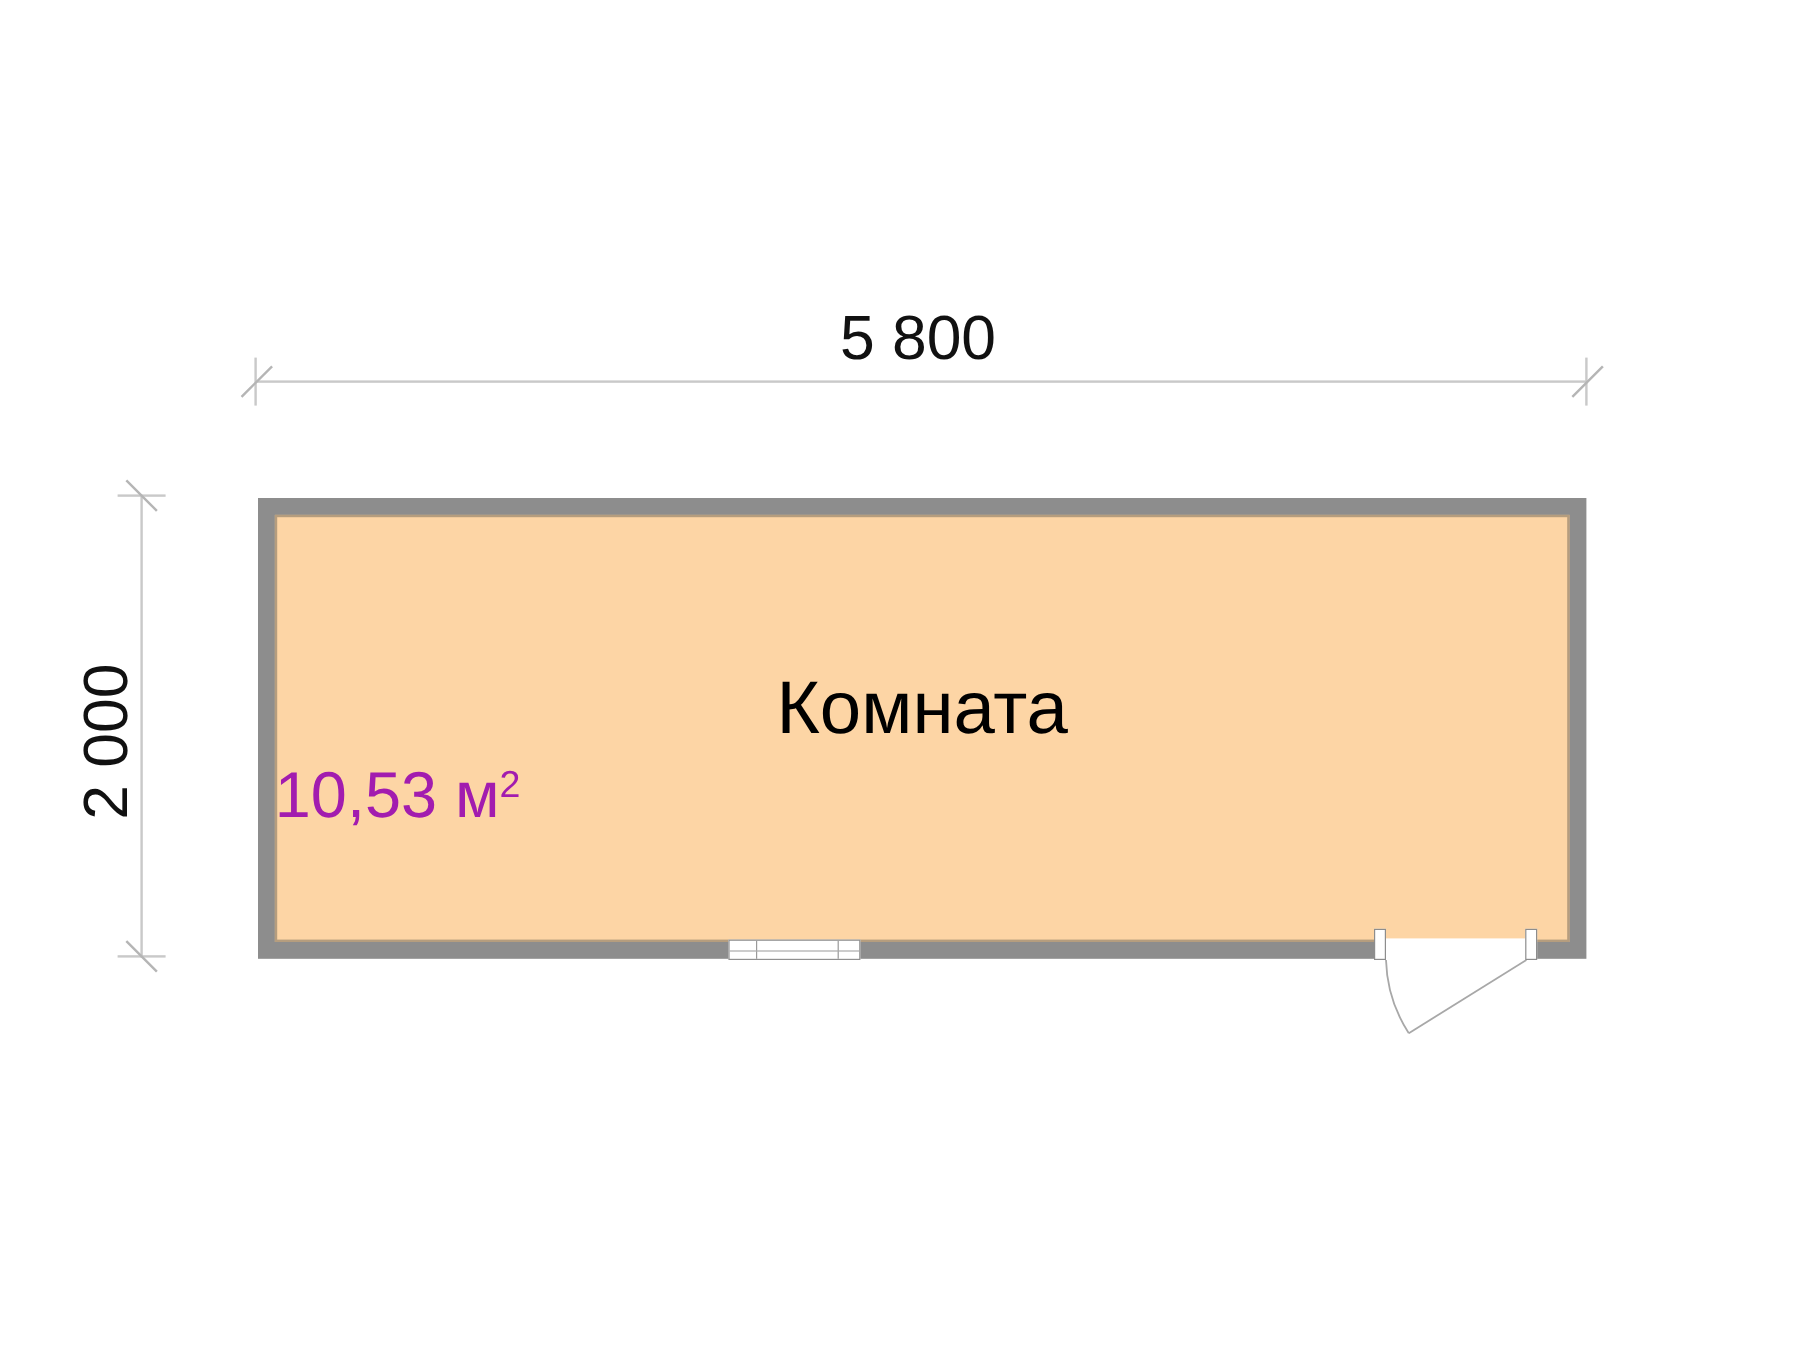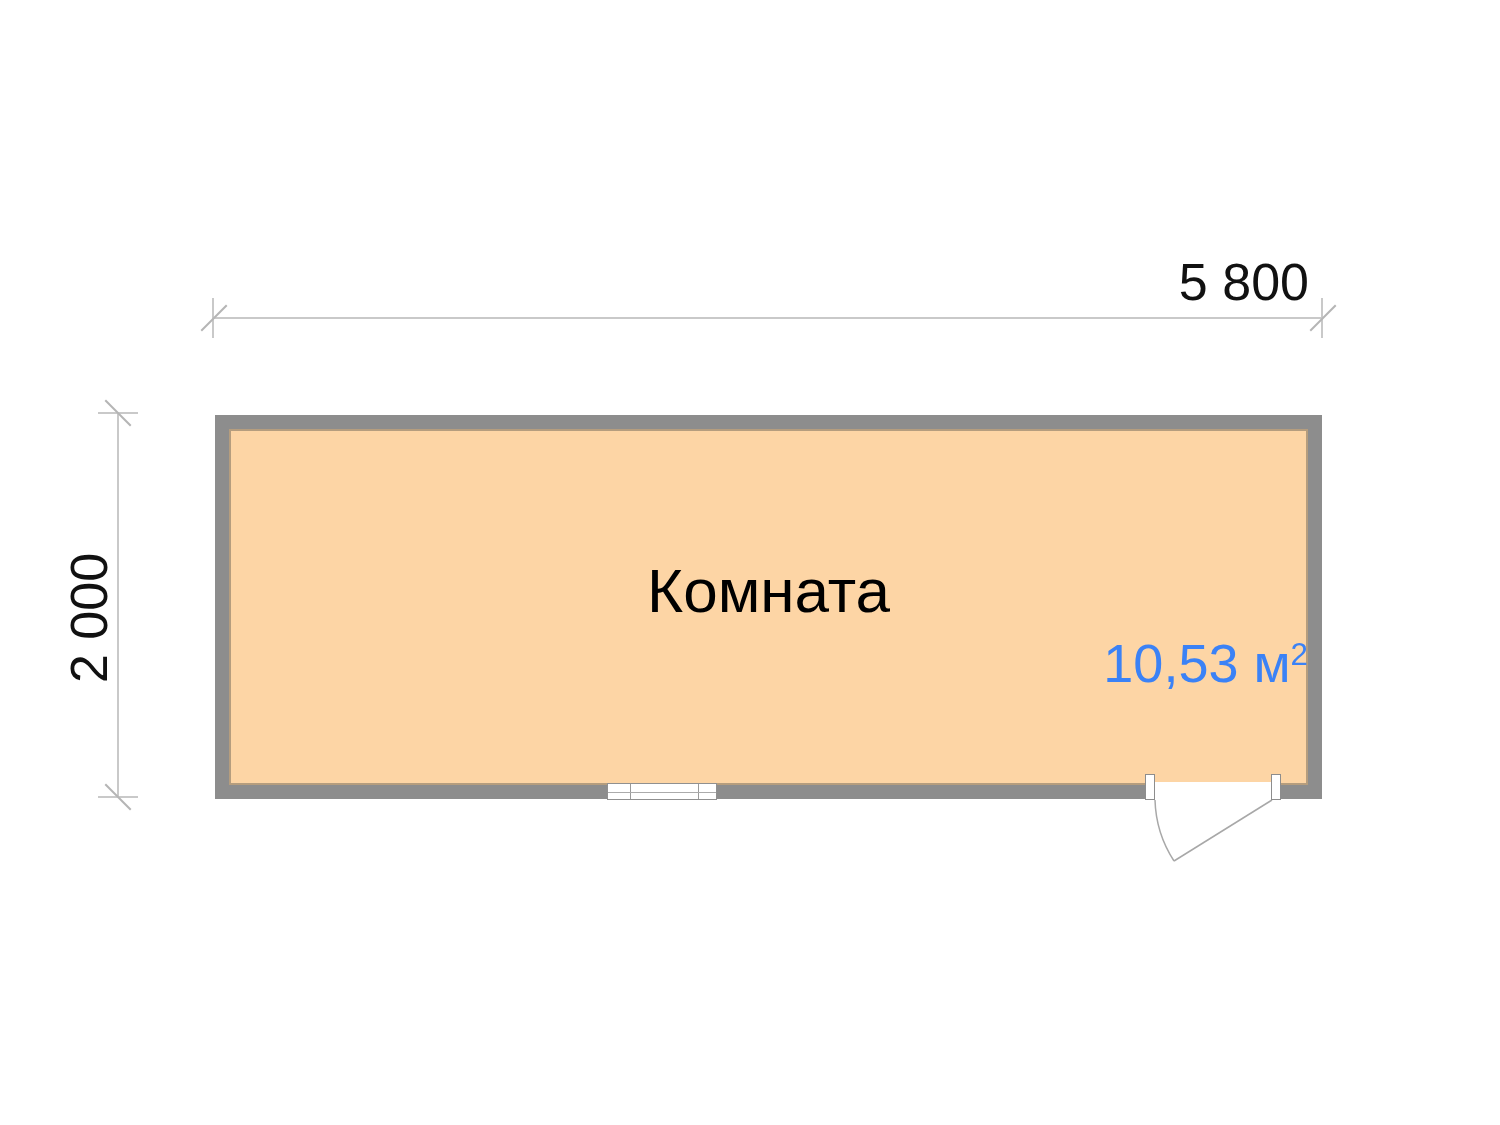--- a/index.html
+++ b/index.html
@@ -18,22 +18,22 @@
   }
   .abs { position: absolute; }
 
   
   .dim-line   { background: #c9c9c9; }
   .dim-slash  { background: #b5b5b5; }
   .slash-fwd  { transform: rotate(-45deg); }  
   .slash-back { transform: rotate(45deg); }   
 
   .dim-label-h {
-    left: 199px; top: 256px; width: 1110px;
-    text-align: right;
+    left: 210px; top: 256px; width: 1110px;
+    text-align: center;
     font-size: 52px; line-height: 1.0;
     color: #111111;
     letter-spacing: 0px;
     white-space: pre;
   }
   .dim-label-v-wrap {
     left: -71px; top: 588px; width: 320px; height: 60px;
     display: flex; align-items: center; justify-content: center;
     transform: rotate(-90deg);
   }
@@ -52,22 +52,22 @@
     border: 2px solid rgba(122,112,95,0.55);
     box-sizing: border-box;
   }
   .room-name {
     left: 229px; top: 548px; width: 1079px;
     text-align: center;
     font-size: 62px; line-height: 1.0; color: #000000; margin-top: 12px;
   }
   .room-area {
     left: 229px; top: 636px; width: 1079px;
-    text-align: right;
-    font-size: 54px; line-height: 1.0; color: #3b82f6;
+    text-align: left;
+    font-size: 54px; line-height: 1.0; color: #a21caf;
   }
   .room-area sup {
     font-size: 0.58em;
     vertical-align: 0.55em;
     line-height: 0;
   }
 
   
   .window-base {
     left: 607px; top: 783px; width: 110px; height: 17px;

